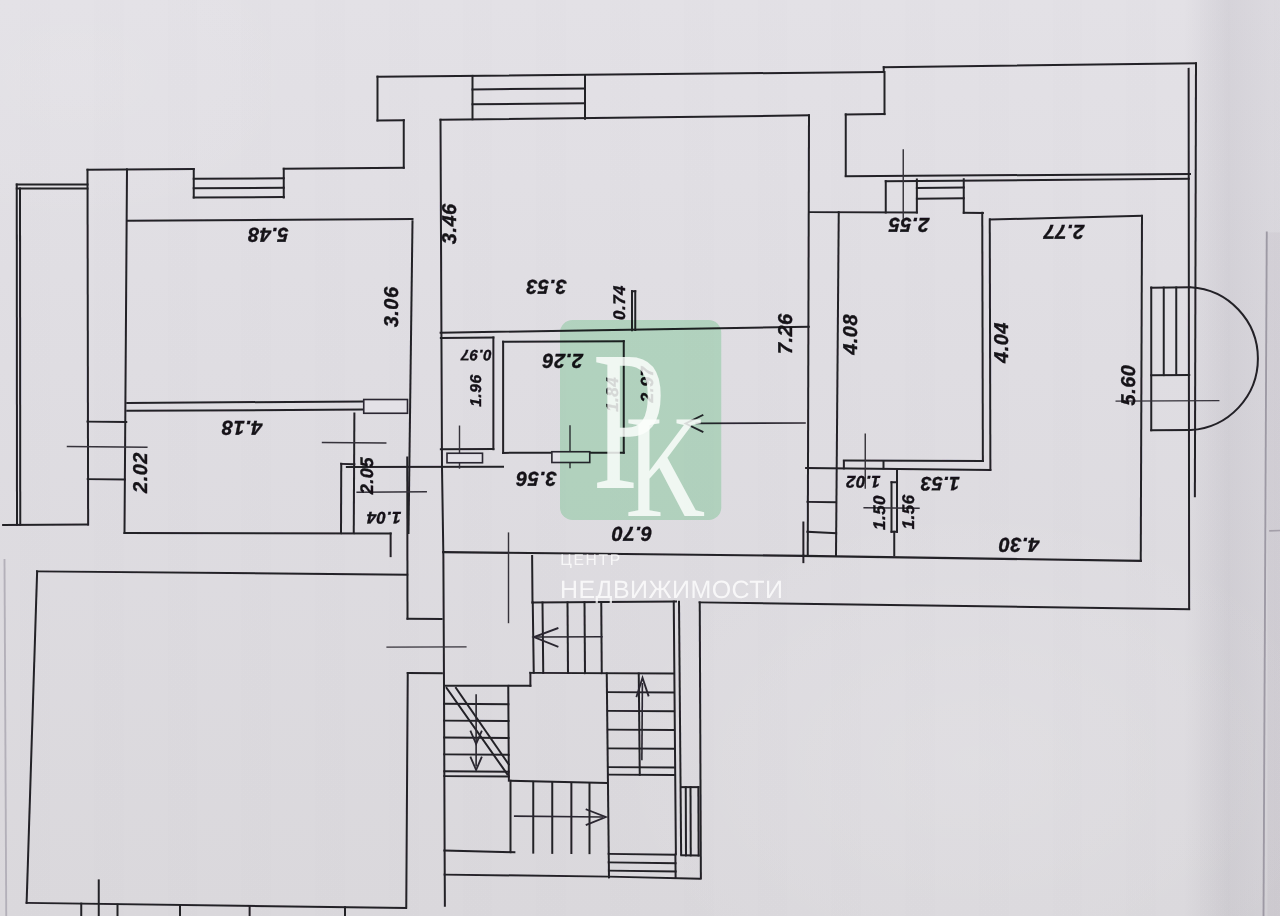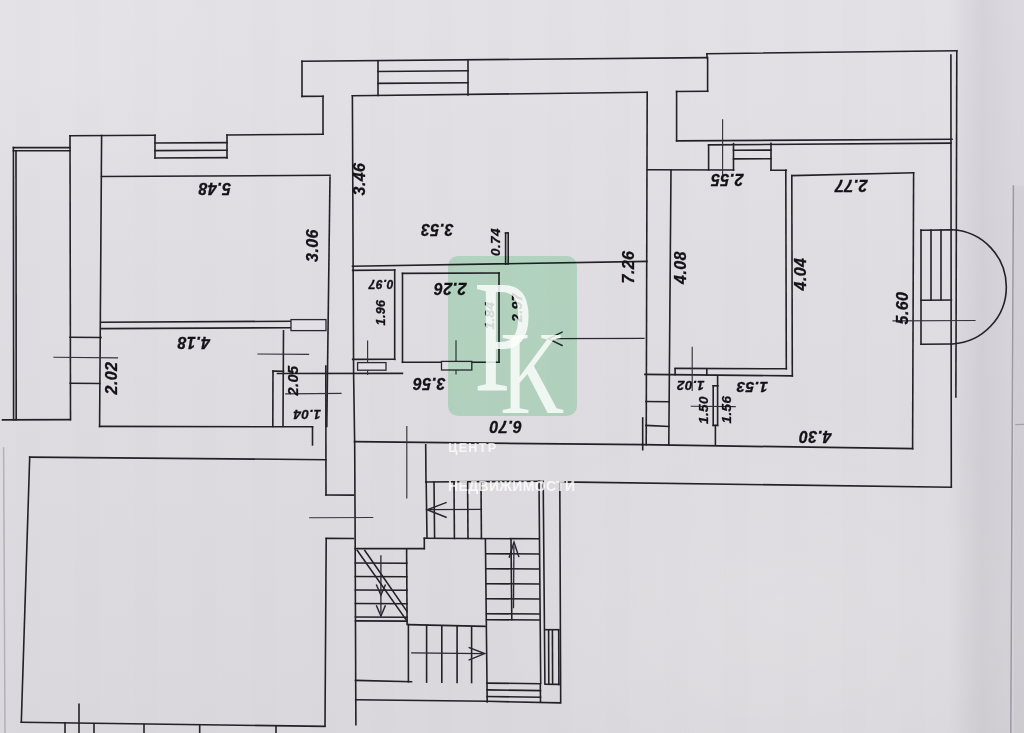--- a/index.html
+++ b/index.html
@@ -4,21 +4,21 @@
 body{position:relative;font-family:"Liberation Sans",sans-serif;
 background-color:#dfdde2;
 background:
 radial-gradient(420px 300px at 780px 610px, rgba(255,255,255,.13), rgba(255,255,255,0) 72%),
 radial-gradient(300px 200px at 60px 60px, rgba(255,255,255,.07), rgba(255,255,255,0) 70%),
 linear-gradient(90deg, rgba(96,91,108,0) 92.5%, rgba(96,91,108,.10) 96%, rgba(96,91,108,.05) 100%),
 repeating-linear-gradient(90deg, rgba(255,255,255,.006) 0 16px, rgba(110,104,126,.009) 16px 40px, rgba(255,255,255,.005) 40px 59px),
 linear-gradient(180deg,#e3e1e6 0%,#dfdde2 40%,#dad8dc 100%);}
 .wm{position:absolute;left:447.8px;top:255.7px;width:129.5px;height:160.3px;border-radius:10px;background:rgb(203,243,215);mix-blend-mode:multiply}
 .wl{position:absolute;font-family:"Liberation Serif",serif;color:rgba(251,254,251,.84);font-weight:400;line-height:1}
-.wt{position:absolute;color:rgba(255,255,255,.78);font-weight:bold}
+.wt{position:absolute;color:rgba(255,255,255,.78);font-weight:normal}
 </style></head><body>
 <svg width="1024" height="733" viewBox="0 0 1024 733" style="position:absolute;left:0;top:0">
 <defs>
       <filter id="sf" x="-5%" y="-5%" width="110%" height="110%">
         <feGaussianBlur stdDeviation="0.5"></feGaussianBlur>
       </filter>
     </defs>
 <g filter="url(#sf)">
 <g stroke="#232027" stroke-width="1.6" fill="none" stroke-linecap="square">
 <line x1="70" y1="135.8" x2="155" y2="135.3"></line>
@@ -241,12 +241,12 @@
 <text x="293" y="380.5" font-size="14.5" dy="0.36em" transform="rotate(-90 293 380.5)" letter-spacing="0.4">2.05</text>
 <text x="703.5" y="410" font-size="13.5" dy="0.36em" transform="rotate(-90 703.5 410)" letter-spacing="0.4">1.50</text>
 <text x="726.5" y="409.5" font-size="13.5" dy="0.36em" transform="rotate(-90 726.5 409.5)" letter-spacing="0.4">1.56</text>
 </g>
 </g>
 </svg>
 <div class="wm"></div>
 <div class="wl" style="left:474px;top:256px;font-size:160px;transform:scale(.66,1);transform-origin:0 0">Р</div>
 <div class="wl" style="left:500px;top:315px;font-size:118px;transform:scale(.8,1);transform-origin:0 0">К</div>
 <div class="wt" style="left:448.3px;top:440.5px;font-size:12.5px;letter-spacing:1.3px">ЦЕНТР</div>
-<div class="wt" style="left:448px;top:478px;font-size:14px;letter-spacing:.35px">НЕДВИЖИМОСТИ</div>
+<div class="wt" style="left:448px;top:461px;font-size:20px;letter-spacing:.35px">НЕДВИЖИМОСТИ</div>
 </body></html>

